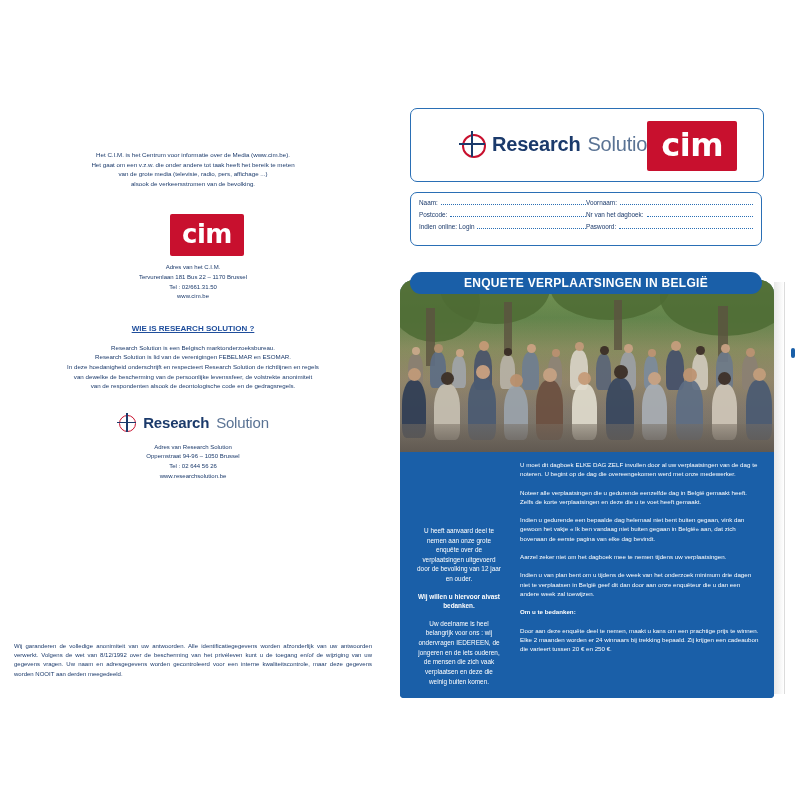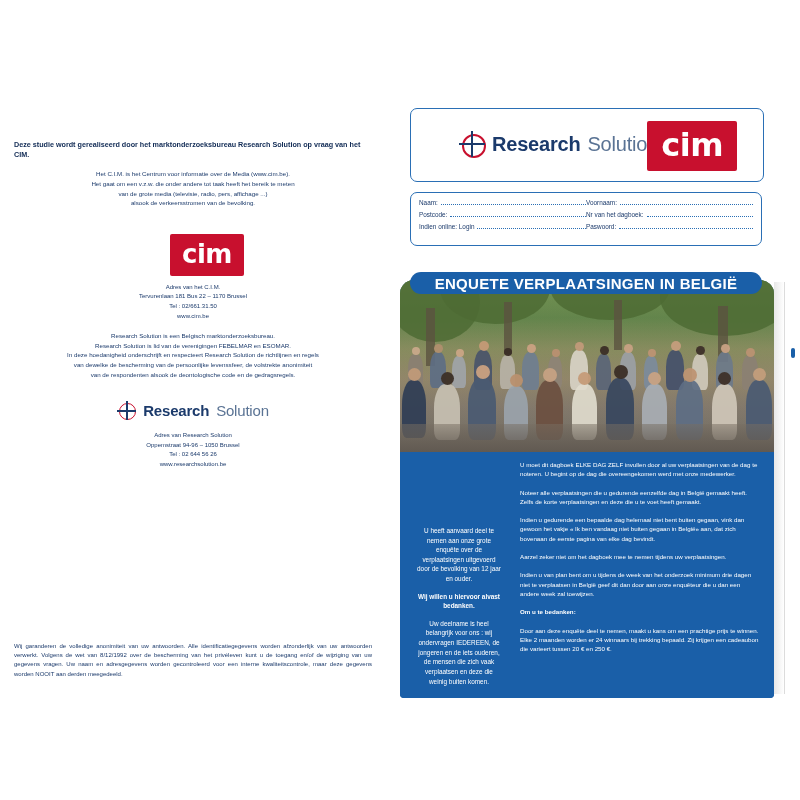--- a/index.html
+++ b/index.html
@@ -213,21 +213,21 @@
 
   .title-banner {
     position: absolute;
     left: 10px;
     top: 164px;
     width: 352px;
     height: 22px;
     background: #1a5fa8;
     border-radius: 11px;
     color: #ffffff;
-    font-size: 15px;
+    font-size: 12px;
     font-weight: bold;
     display: flex;
     align-items: center;
     justify-content: center;
     letter-spacing: 0.3px;
     z-index: 3;
   }
 
   .photo-card {
     position: absolute;
@@ -329,41 +329,41 @@
     height: 412px;
     background: linear-gradient(to right, #e8e8e8, #ffffff);
     border-right: 1px solid #dcdcdc;
   }
 </style>
 </head>
 <body>
 
 <div class="left-panel">
 
-  <div class="intro-line">Deze studie wordt gerealiseerd door het marktonderzoeksbureau Research Solution op vraag van het CIM.</div>
 
 
   <div class="center-block">
     <div>Het C.I.M. is het Centrum voor informatie over de Media (www.cim.be).</div>
     <div>Het gaat om een v.z.w. die onder andere tot taak heeft het bereik te meten</div>
     <div>van de grote media (televisie, radio, pers, affichage ...)</div>
     <div>alsook de verkeersstromen van de bevolking.</div>
   </div>
 
   <div class="cim-logo-wrap">
     <span class="cim-logo">cim</span>
   </div>
 
   <div class="addr-block">
     <div>Adres van het C.I.M.</div>
     <div>Tervurenlaan 181 Bus 22 – 1170 Brussel</div>
     <div>Tel : 02/661.31.50</div>
     <div>www.cim.be</div>
   </div>
 
+  <div class="section-heading">WIE IS RESEARCH SOLUTION ?</div>
 
   <div class="center-block">
     <div>Research Solution is een Belgisch marktonderzoeksbureau.</div>
     <div>Research Solution is lid van de verenigingen  FEBELMAR en ESOMAR.</div>
     <div>In deze hoedanigheid onderschrijft en respecteert Research Solution de richtlijnen en regels</div>
     <div>van dewelke de bescherming van de persoonlijke levenssfeer, de volstrekte anonimiteit</div>
     <div>van de respondenten alsook de deontologische code en de gedragsregels.</div>
   </div>
 
   <div class="rs-logo-wrap">

